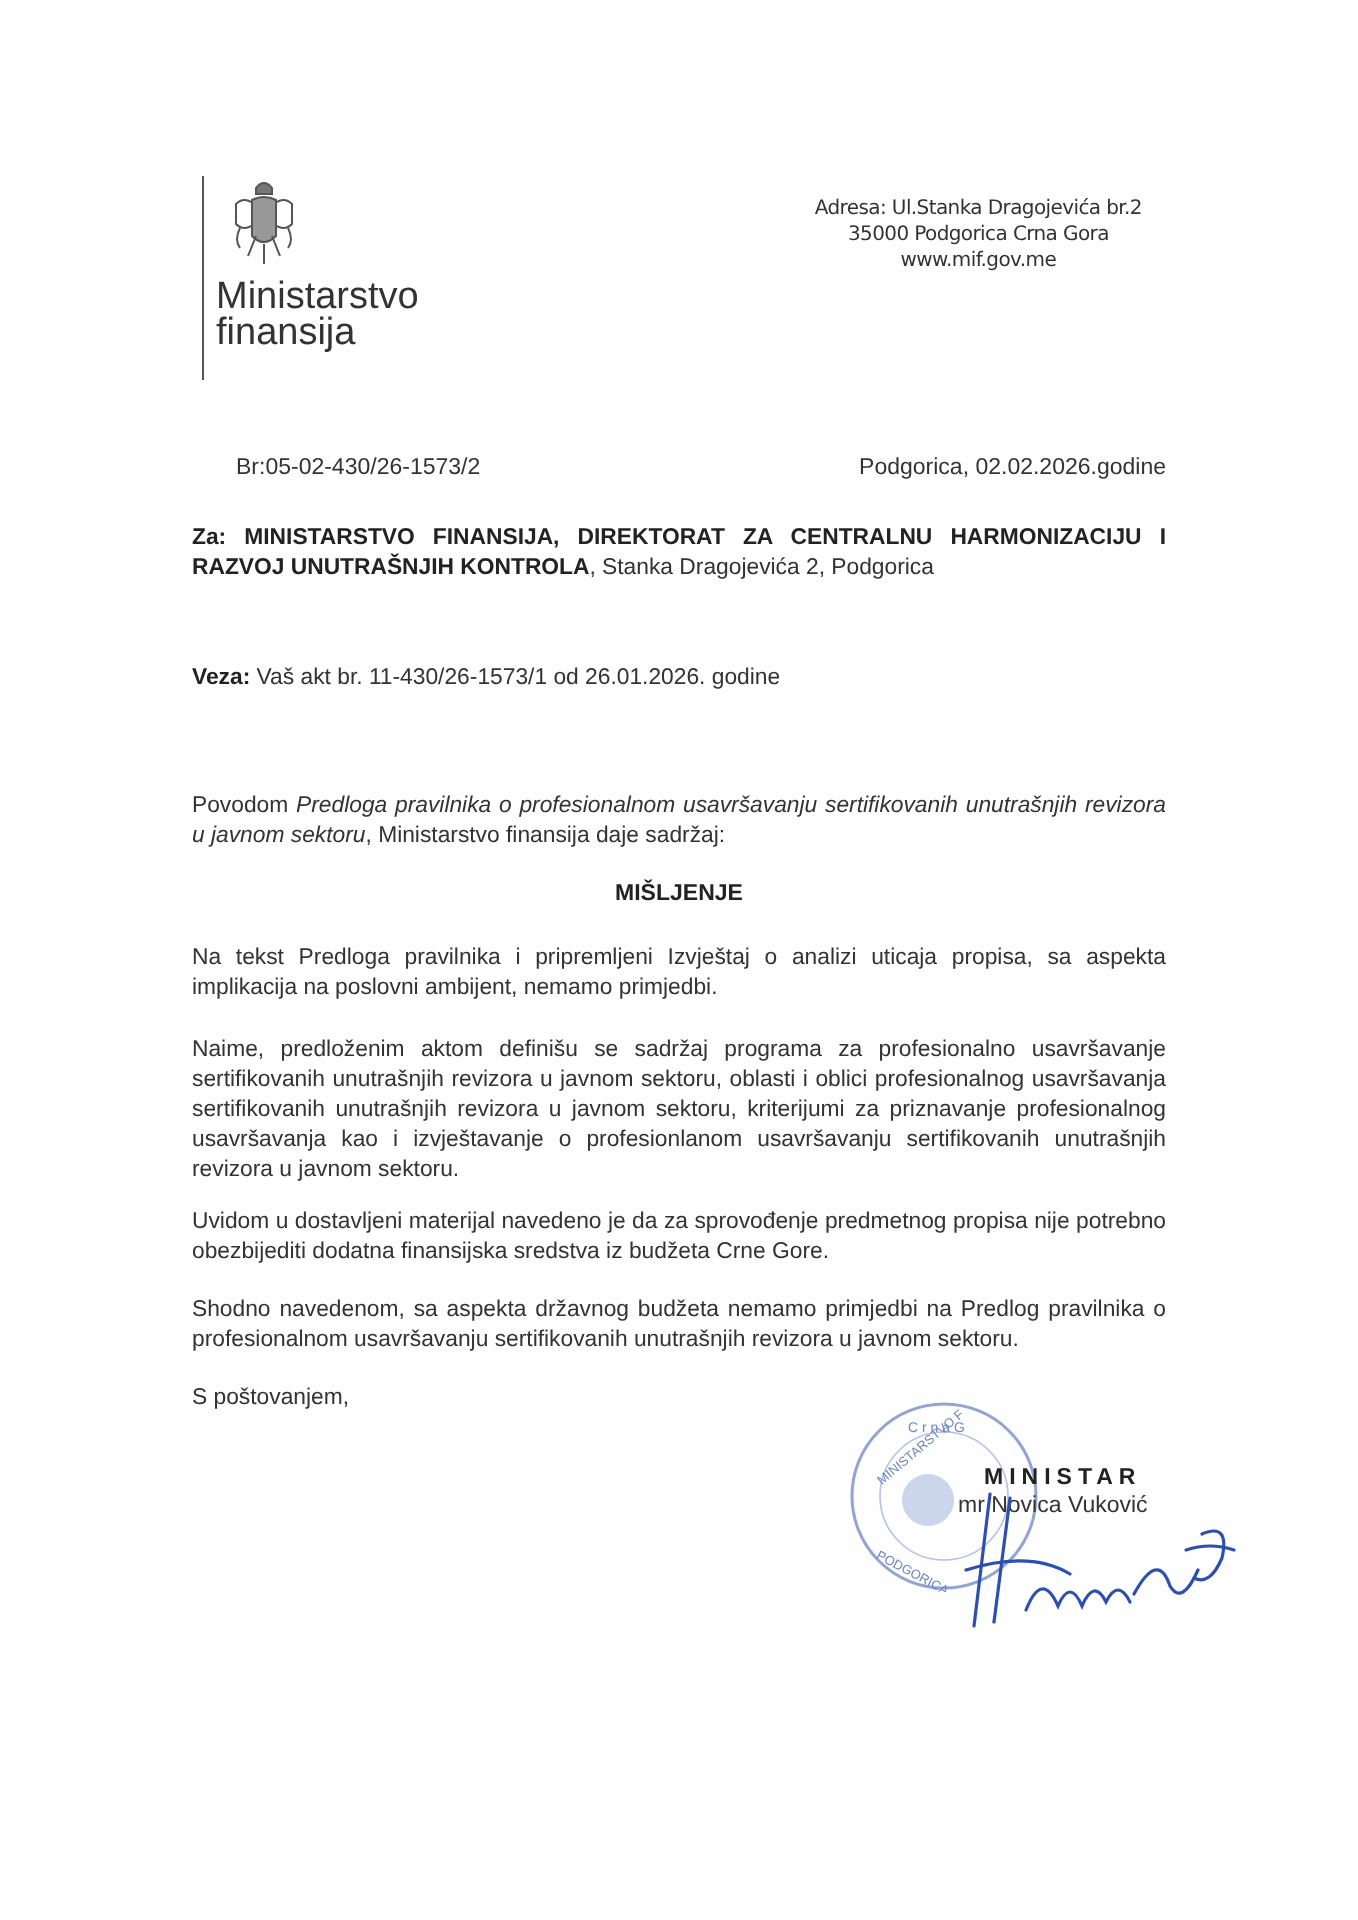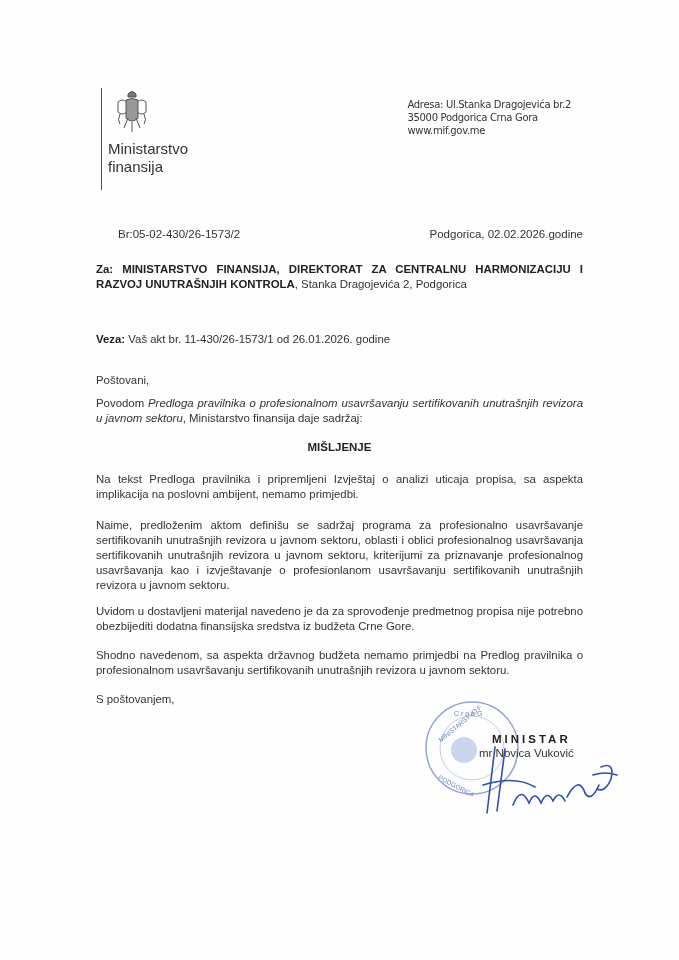--- a/index.html
+++ b/index.html
@@ -4,22 +4,22 @@
   <style>
     html, body { margin: 0; padding: 0; }
     body {
       width: 679px; height: 960px; background: #ffffff;
       position: relative; overflow: hidden;
       font-family: "Liberation Sans", sans-serif; color: #222;
     }
     .page { position: absolute; left: 0; top: 0; width: 679px; height: 960px; background: #fefefe; }
     .header-rule { position: absolute; left: 101px; top: 88px; width: 1px; height: 102px; background: #555; }
     .coat { position: absolute; left: 114px; top: 88px; width: 36px; height: 48px; }
-    .org-name { position: absolute; left: 108px; top: 140px; font-size: 15px; line-height: 18px; color: #333; }
-    .address { position: absolute; right: 108px; top: 98px; text-align: left; font-size: 10px; line-height: 13px; color: #333; font-family: "DejaVu Sans", sans-serif; letter-spacing: -0.3px; }
+    .org-name { position: absolute; left: 108px; top: 140px; font-size: 19px; line-height: 18px; color: #333; }
+    .address { position: absolute; right: 108px; top: 98px; text-align: center; font-size: 10px; line-height: 13px; color: #333; font-family: "DejaVu Sans", sans-serif; letter-spacing: -0.3px; }
     .ref { position: absolute; left: 96px; top: 228px; font-size: 11.5px; color: #333; padding-left: 22px; }
     .date { position: absolute; right: 96px; top: 228px; font-size: 11.5px; color: #333; }
     .body-text { position: absolute; left: 96px; width: 487px; font-size: 11.4px; line-height: 15px; color: #333; text-align: justify; }
     .body-text b { color: #222; }
     .heading { position: absolute; left: 0; width: 679px; text-align: center; font-size: 11.5px; font-weight: bold; color: #222; }
     .stamp { position: absolute; left: 424px; top: 700px; width: 96px; height: 96px; }
     .sig-title { position: absolute; left: 492px; top: 733px; font-size: 11.5px; font-weight: bold; letter-spacing: 3px; color: #222; }
     .sig-name { position: absolute; left: 479px; top: 747px; font-size: 11.5px; color: #333; }
     .signature { position: absolute; left: 475px; top: 745px; width: 145px; height: 70px; }
   </style>
@@ -58,21 +58,20 @@
   <div class="body-text" style="top:262px;">
     <b>Za:</b>
     <b>MINISTARSTVO FINANSIJA, DIREKTORAT ZA CENTRALNU HARMONIZACIJU I RAZVOJ UNUTRAŠNJIH KONTROLA</b><span>, Stanka Dragojevića 2, Podgorica</span>
   </div>
 
 
   <div class="body-text" style="top:332px;">
     <b>Veza:</b><span> Vaš akt br. 11-430/26-1573/1 od 26.01.2026. godine</span>
   </div>
 
-  <div class="body-text" style="top:373px;">Poštovani,</div>
 
   <div class="body-text" style="top:396px;">
     <span>Povodom </span><i>Predloga pravilnika o profesionalnom usavršavanju sertifikovanih unutrašnjih revizora u javnom sektoru</i><span>, Ministarstvo finansija daje sadržaj:</span>
   </div>
 
   <div class="heading" style="top:441px;">MIŠLJENJE</div>
 
   <div class="body-text" style="top:472px;">Na tekst Predloga pravilnika i pripremljeni Izvještaj o analizi uticaja propisa, sa aspekta implikacija na poslovni ambijent, nemamo primjedbi.</div>
   <div class="body-text" style="top:518px;">Naime, predloženim aktom definišu se sadržaj programa za profesionalno usavršavanje sertifikovanih unutrašnjih revizora u javnom sektoru, oblasti i oblici profesionalnog usavršavanja sertifikovanih unutrašnjih revizora u javnom sektoru, kriterijumi za priznavanje profesionalnog usavršavanja kao i izvještavanje o profesionlanom usavršavanju sertifikovanih unutrašnjih revizora u javnom sektoru.</div>
   <div class="body-text" style="top:604px;">Uvidom u dostavljeni materijal navedeno je da za sprovođenje predmetnog propisa nije potrebno obezbijediti  dodatna finansijska sredstva iz budžeta Crne Gore.</div>

